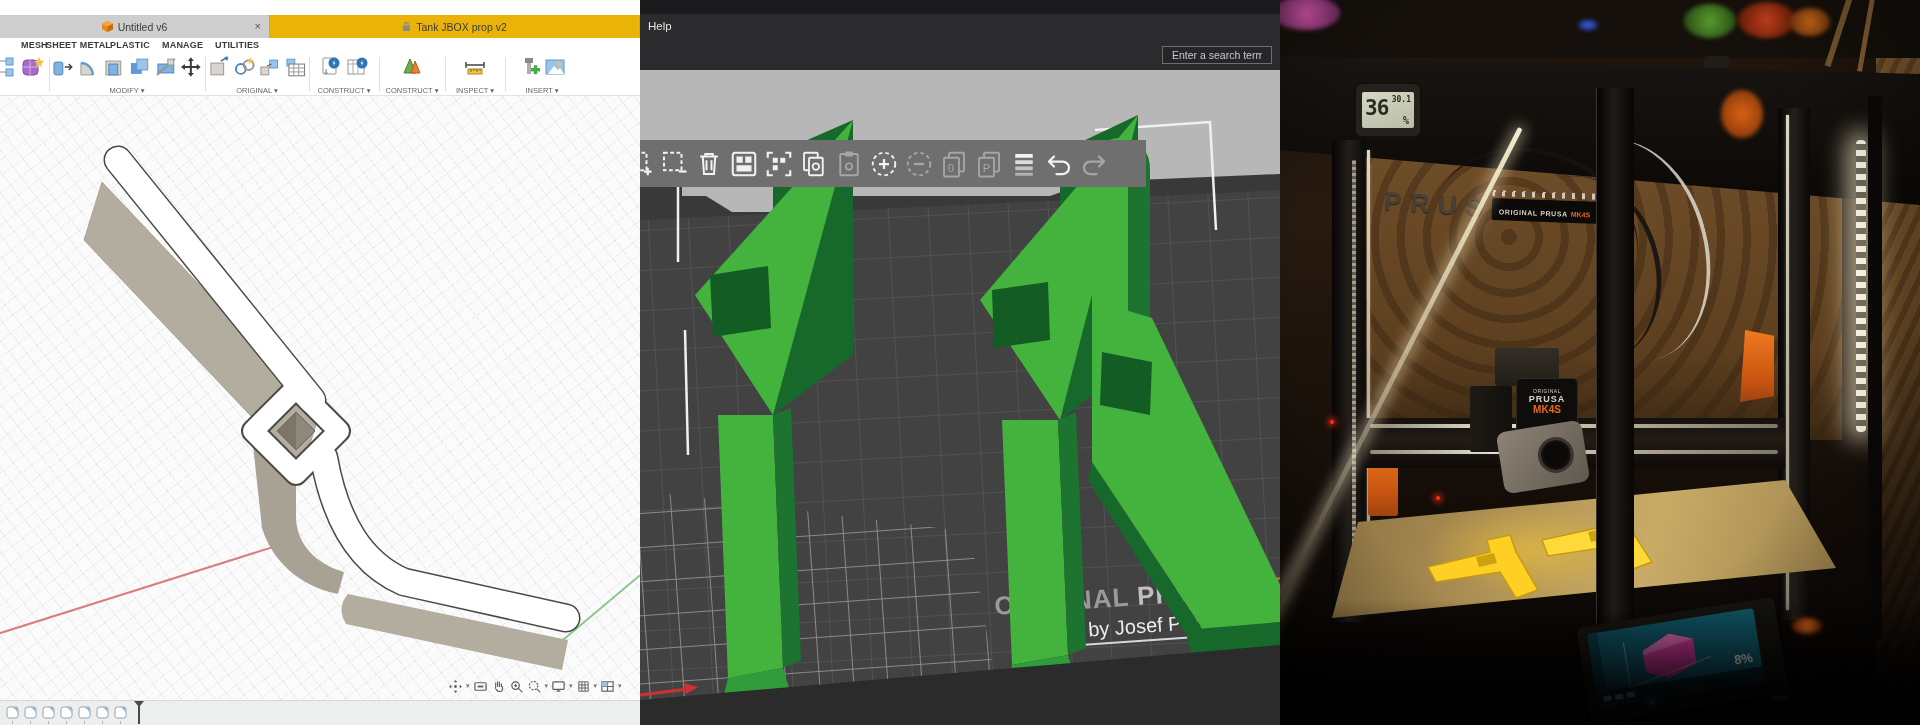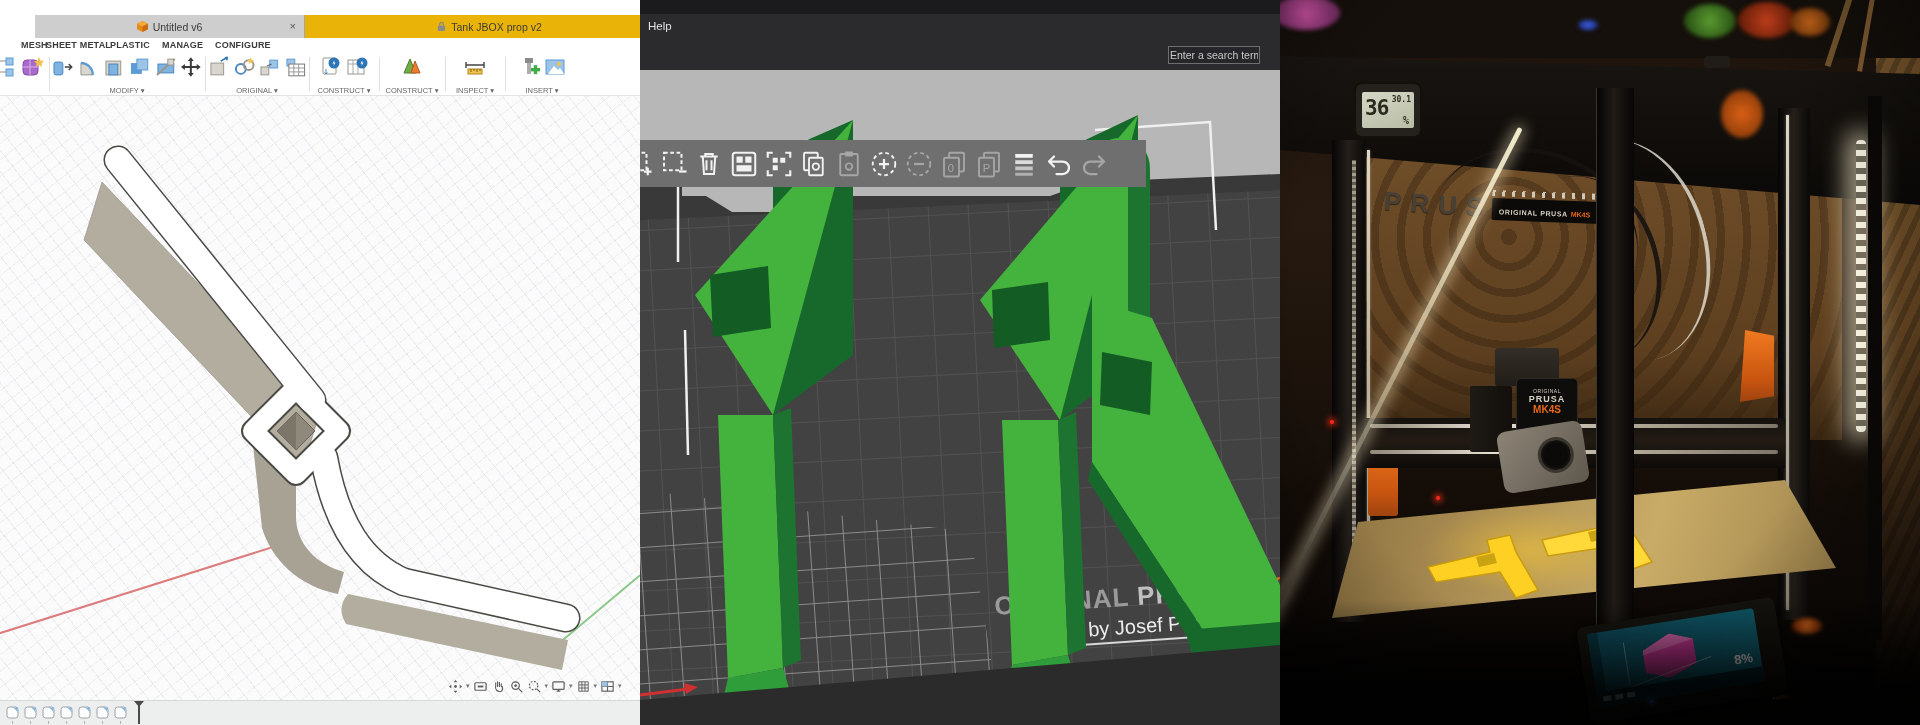--- a/index.html
+++ b/index.html
@@ -4,21 +4,21 @@
 <style>
   * { margin:0; padding:0; box-sizing:border-box; }
   html,body { width:1920px; height:725px; overflow:hidden; background:#000;
     font-family:"Liberation Sans", sans-serif; }
   #page { position:relative; width:1920px; height:725px; }
   .abs { position:absolute; }
 
   
   #fusion { left:0; top:0; width:640px; height:725px; background:#fff; overflow:hidden; }
   .f-topstrip { left:0; top:0; width:640px; height:15px; background:#ffffff; }
-  .f-tabbar { left:0; top:15px; width:640px; height:23px; background:#c9c9c9; display:flex;margin-left:35px; }
+  .f-tabbar { left:0; top:15px; width:640px; height:23px; background:#c9c9c9; display:flex; }
   .f-tab { position:relative; height:23px; display:flex; align-items:center; justify-content:center;
     gap:5px; font-size:10.5px; color:#3c3c3c; border-right:1px solid #a5a5a5; }
   .f-tab1 { width:270px; background:#cecece; }
   .f-tab2 { width:370px; background:#eab308; }
   .f-close { position:absolute; right:8px; top:4px; font-size:11px; color:#555; line-height:14px; }
   .f-ribbon { left:0; top:38px; width:640px; height:15px; background:#fff; }
   .f-ribbon span { position:absolute; top:2px; font-size:9px; font-weight:bold; color:#3a3a3a; letter-spacing:.2px; }
   .f-toolbar { left:0; top:53px; width:640px; height:43px; background:#fff; border-bottom:1px solid #e3e3e3; }
   .f-group { position:absolute; top:0; height:43px; }
   .f-gicons { display:flex; gap:2px; padding-top:2px; justify-content:center; }
@@ -47,22 +47,22 @@
   .t-playhead .ph-line { position:absolute; left:4px; top:2px; width:2px; height:21px; background:#4a4a4a; }
   .t-playhead .ph-tri { position:absolute; left:0; top:0; width:0; height:0;
     border-left:5px solid transparent; border-right:5px solid transparent; border-top:6px solid #4a4a4a; }
 
   
   #slicer { left:640px; top:0; width:640px; height:725px; background:#d946ef; overflow:hidden; }
   .s-titlebar { left:0; top:0; width:640px; height:14px; background:#1b1b1e; color:#cfcfcf;
     font-size:10px; line-height:14px; overflow:hidden; }
   .s-menubar { left:0; top:14px; width:640px; height:56px; background:#2b2b2d; }
   .s-help { position:absolute; left:8px; top:6px; font-size:11.5px; color:#e4e4e4; }
-  .s-search { position:absolute; right:20px; top:32px; width:92px; height:18px; background:#26262a;
-    border:1px solid #6e6e6e; color:#cfcfcf; font-size:10.5px; padding:0 1px;
+  .s-search { position:absolute; right:8px; top:32px; width:110px; height:18px; background:#26262a;
+    border:1px solid #6e6e6e; color:#cfcfcf; font-size:10.5px; padding:0 9px;
     font-family:"Liberation Sans", sans-serif; }
   .s-search::placeholder { color:#c9c9c9; opacity:1; }
   .s-viewport { left:0; top:70px; width:640px; height:655px; background:#b7b7b7; }
   .s-toolbar { left:0; top:70px; width:506px; height:47px; background:#6f6f6f; display:flex;
     align-items:center; gap:5px; padding-left:0; overflow:hidden; }
   .sicon { width:30px; height:30px; flex:0 0 auto; }
   .sicon.cut { margin-left:-16px; }
   .sicon.dis { opacity:.42; }
 
   
@@ -185,21 +185,21 @@
           </svg>
         <span>Tank JBOX prop v2</span>
       </div>
     </div>
 
     <div class="abs f-ribbon">
       <span style="left:21px">MESH</span>
       <span style="left:46px">SHEET METAL</span>
       <span style="left:110px">PLASTIC</span>
       <span style="left:162px">MANAGE</span>
-      <span style="left:215px">CONFIGURE</span>
+      <span style="left:215px">UTILITIES</span>
     </div>
 
     <div class="abs f-toolbar">
       <div class="f-group" style="left:-8px;width:54px">
         <div class="f-gicons">
           <svg class="ficon" viewBox="0 0 24 24">
               <rect x="12" y="3" width="7" height="7" fill="#9dc3e6" stroke="#5b9bd5"></rect>
               <rect x="12" y="14" width="7" height="7" fill="#9dc3e6" stroke="#5b9bd5"></rect>
               <path d="M4,6 H12 M4,6 V17 H12" stroke="#8a8a8a" fill="none"></path>
             </svg>

